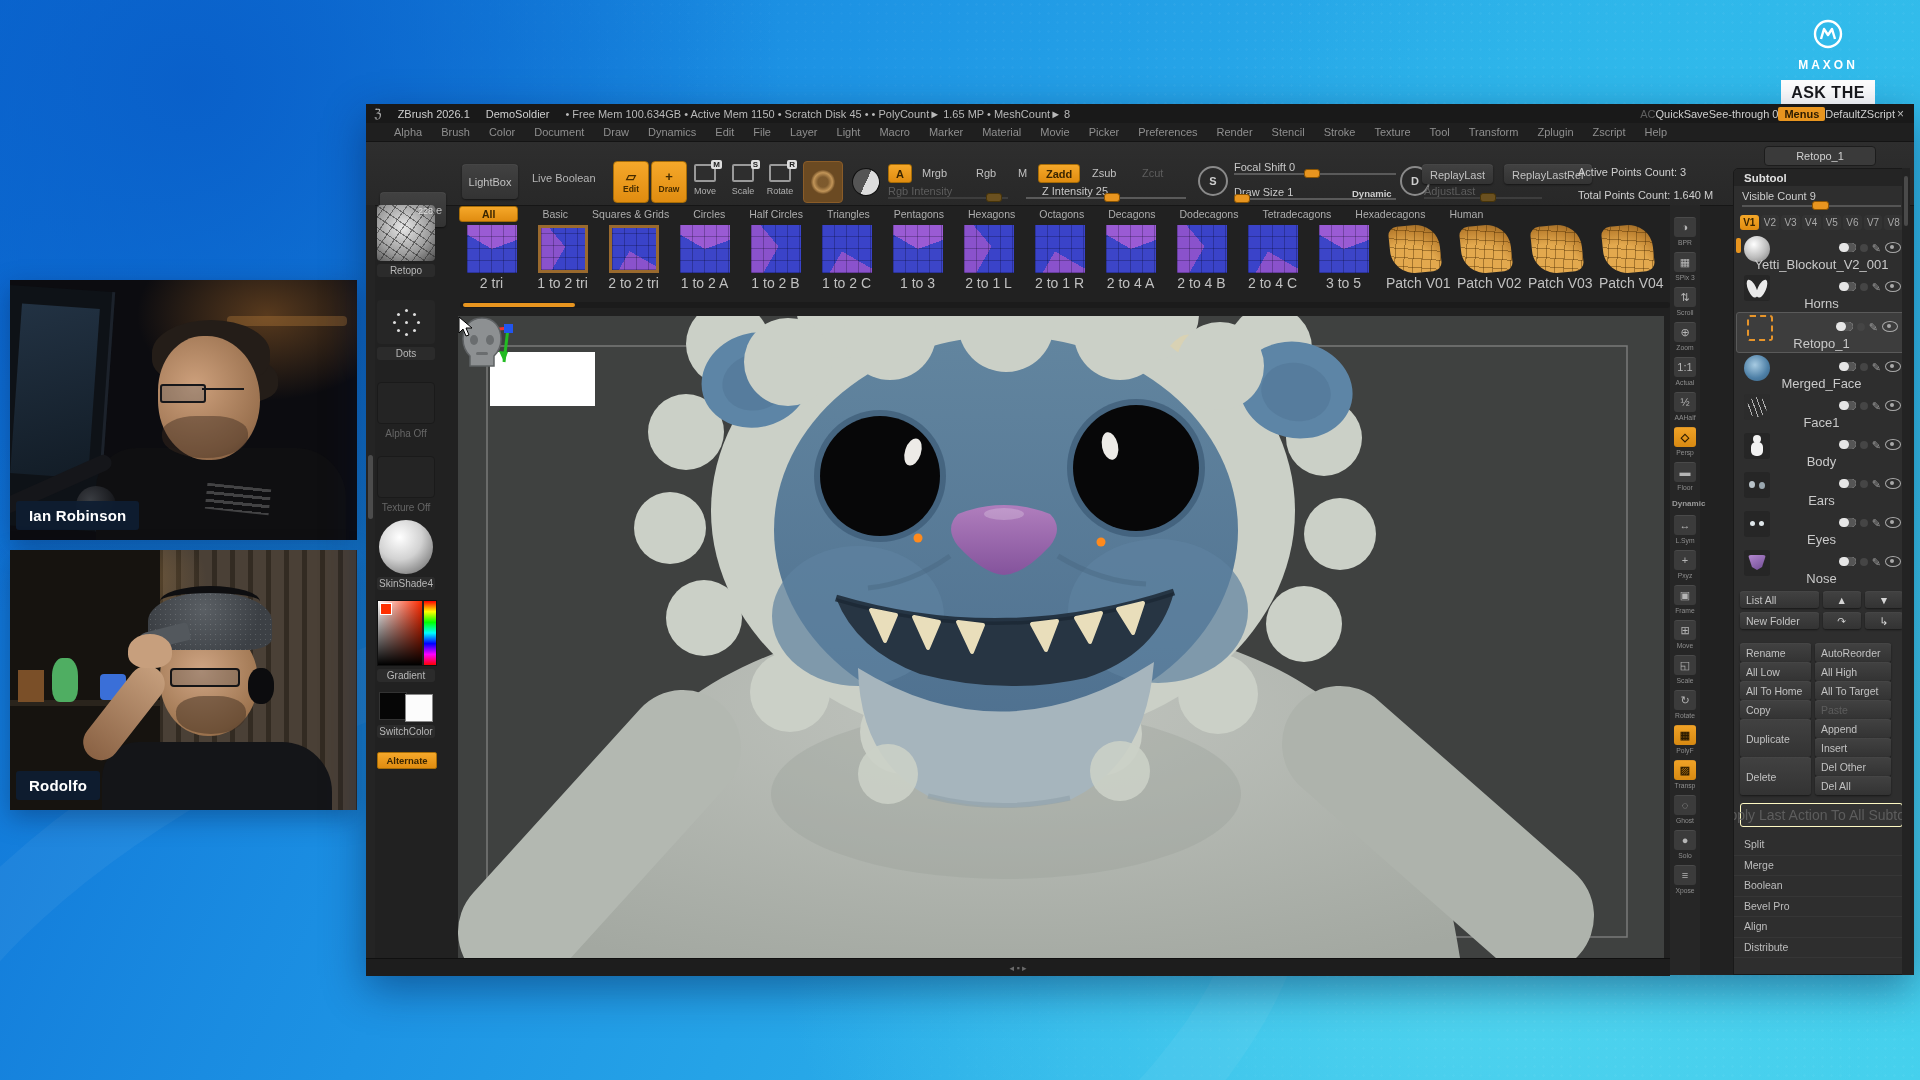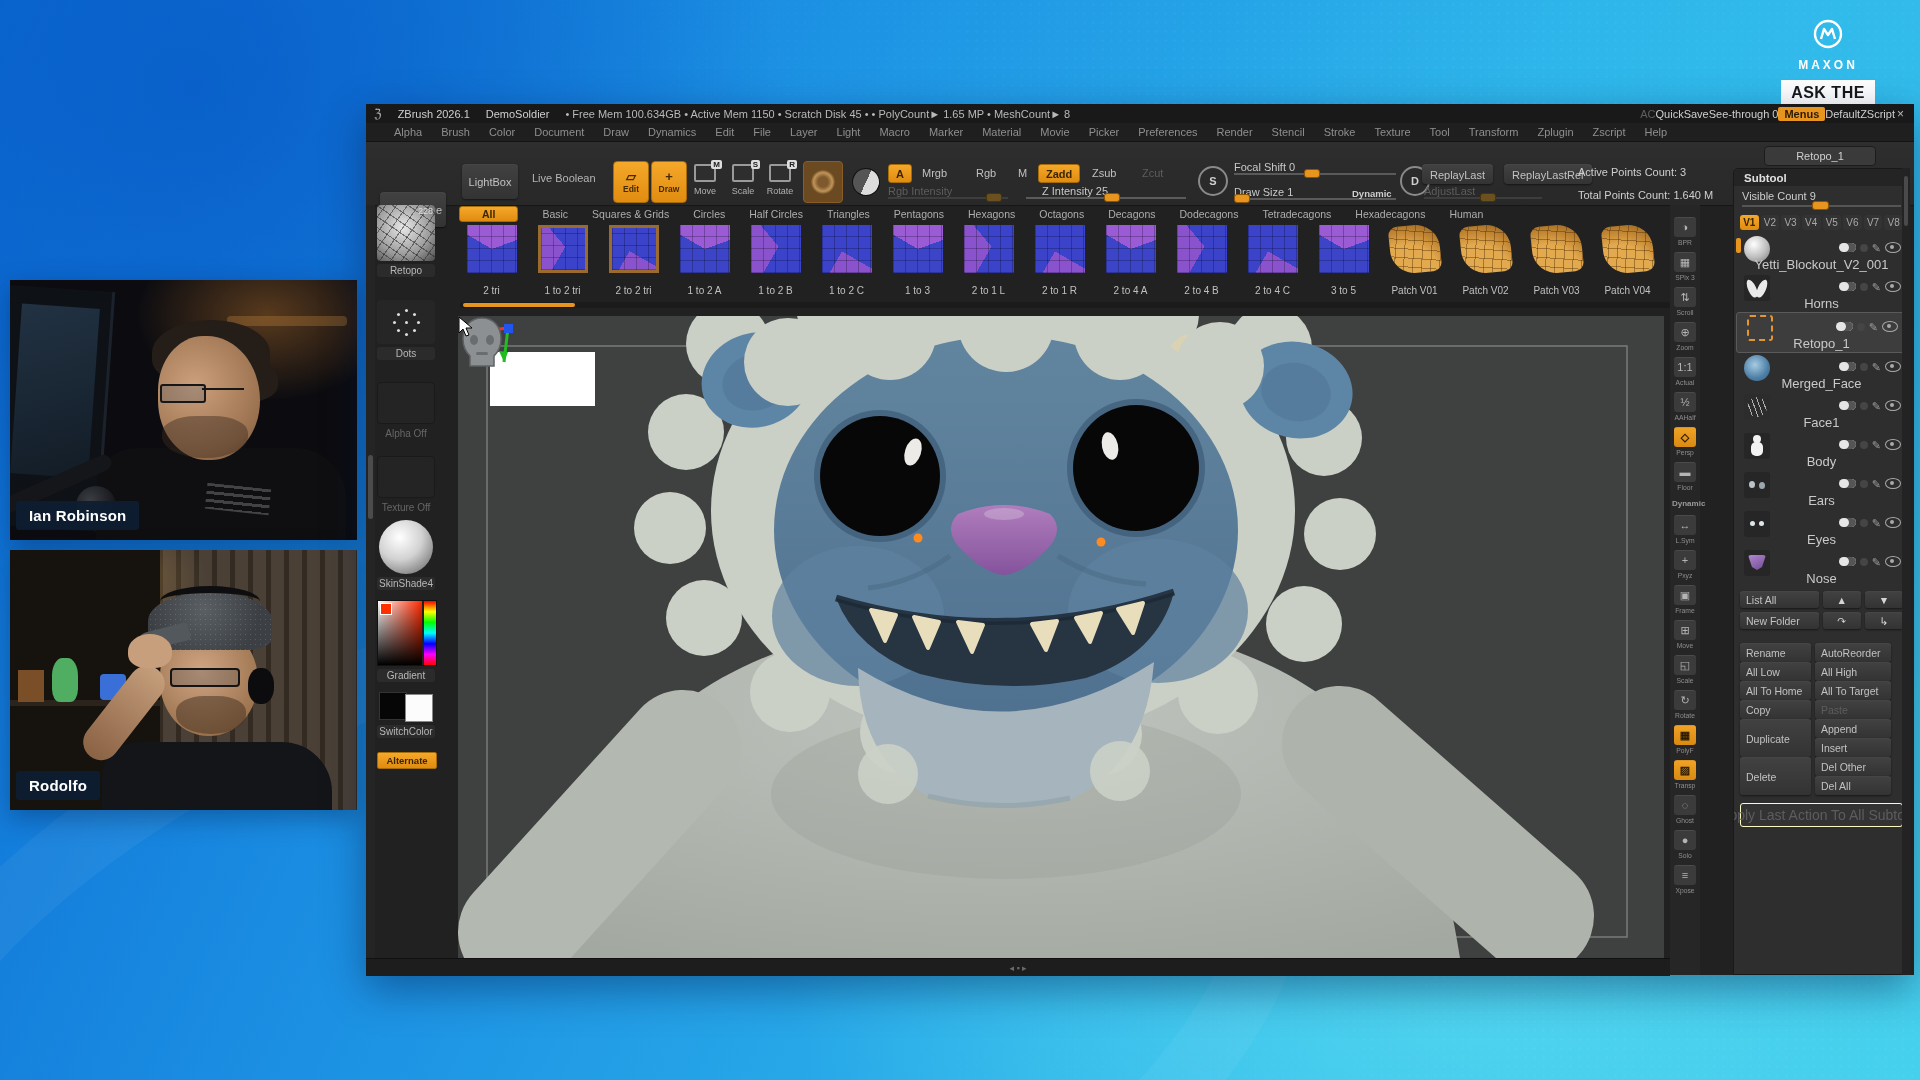--- a/index.html
+++ b/index.html
@@ -160,21 +160,21 @@
   .tile .tq::after{content:"";position:absolute;inset:0;background:
     repeating-linear-gradient(90deg,rgba(0,0,20,.25) 0 1px,transparent 1px 12px),
     repeating-linear-gradient(0deg,rgba(0,0,20,.25) 0 1px,transparent 1px 12px);}
   .tile:nth-child(3n) .tq{background:conic-gradient(from 120deg at 40% 55%,#8a52cc 0 90deg,#3a43c9 90deg 360deg);}
   .tile:nth-child(3n+1) .tq{background:conic-gradient(from 300deg at 50% 50%,#9a5bd4 0 130deg,#3c45c8 130deg 360deg);}
   .tile.fr .tq{border:3px solid #9a6a2e;width:44px;height:42px;}
   .tile.tp .tq{background:radial-gradient(circle at 25% 115%,#e3a94e 0 55%,#c08432 75%,#8a5c20);border-radius:18% 50% 18% 50%;transform:rotate(-6deg);}
   .tile.tp .tq::after{background:
     repeating-linear-gradient(100deg,rgba(70,40,0,.4) 0 1px,transparent 1px 9px),
     repeating-linear-gradient(10deg,rgba(70,40,0,.4) 0 1px,transparent 1px 9px);border-radius:18% 50% 18% 50%;}
-  .tile .tlabel{display:block;font-size:10px;color:#c0c0c0;margin-top:12px;white-space:nowrap;}
+  .tile .tlabel{display:block;font-size:14px;color:#c0c0c0;margin-top:2px;white-space:nowrap;}
   .strokescroll{position:absolute;left:94px;top:198px;width:1210px;height:6px;background:#1b1b1b;border-radius:3px;}
   .strokescroll i{position:absolute;left:3px;top:1px;width:112px;height:4px;background:#e8951f;border-radius:2px;}
 
   
   .canvas{position:absolute;left:92px;top:212px;width:1206px;height:642px;background:#3f4140;overflow:hidden;}
   .canvas svg{position:absolute;left:0;top:0;}
   .gizmo{position:absolute;right:34px;top:34px;width:60px;height:60px;}
   .camhead{position:absolute;right:66px;top:56px;width:48px;height:58px;}
   .cursor{position:absolute;left:629px;top:236px;width:15px;height:22px;}
   .canvasbar{position:absolute;left:0;top:854px;width:1304px;height:17px;background:#1d1d1d;border-top:1px solid #101010;
@@ -881,17 +881,26 @@
       <div class="btn">Copy</div>
       <div class="btn dis">Paste</div>
       <div class="btn span2">Duplicate</div>
       <div class="btn">Append</div>
       <div class="btn">Insert</div>
       <div class="btn span2">Delete</div>
       <div class="btn">Del Other</div>
       <div class="btn">Del All</div>
     </div>
     <div class="applyall">Apply Last Action To All Subtools</div>
+    <div class="actions">
+      <div class="act-item">Split</div>
+      <div class="act-item">Merge</div>
+      <div class="act-item">Boolean</div>
+      <div class="act-item">Bevel Pro</div>
+      <div class="act-item">Align</div>
+      <div class="act-item">Distribute</div>
+
+    </div>
   </div>
   <div class="rightedge">
       <i></i>
     </div>
 </div>
 
 </body></html>

